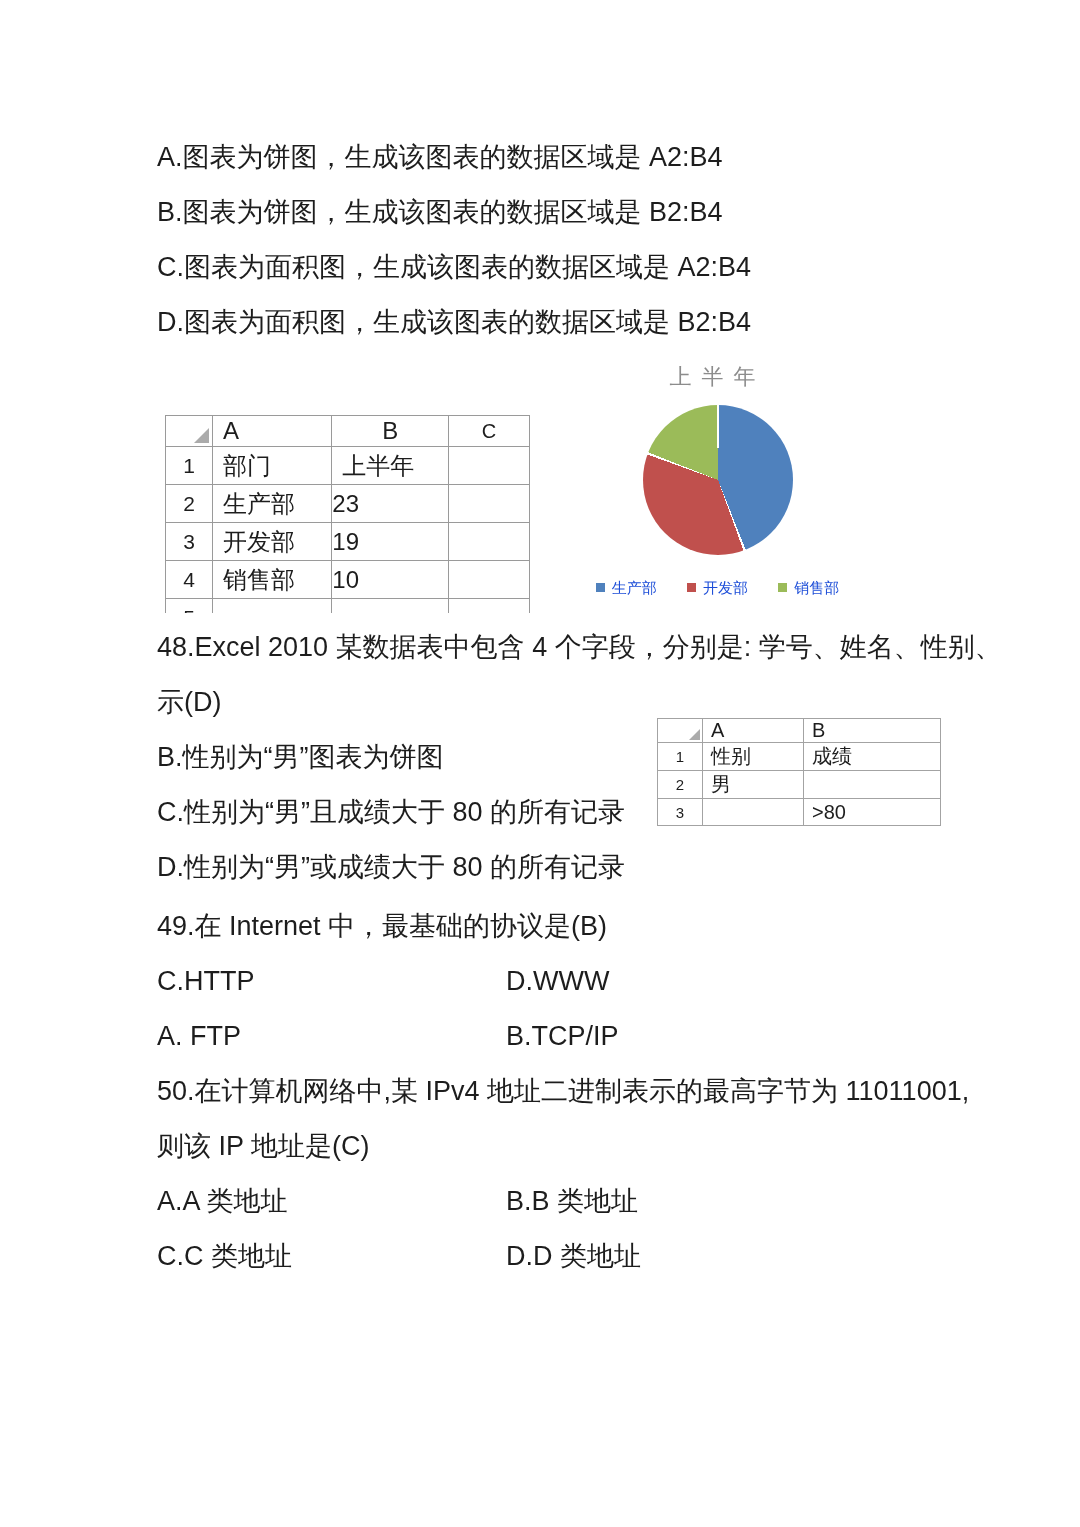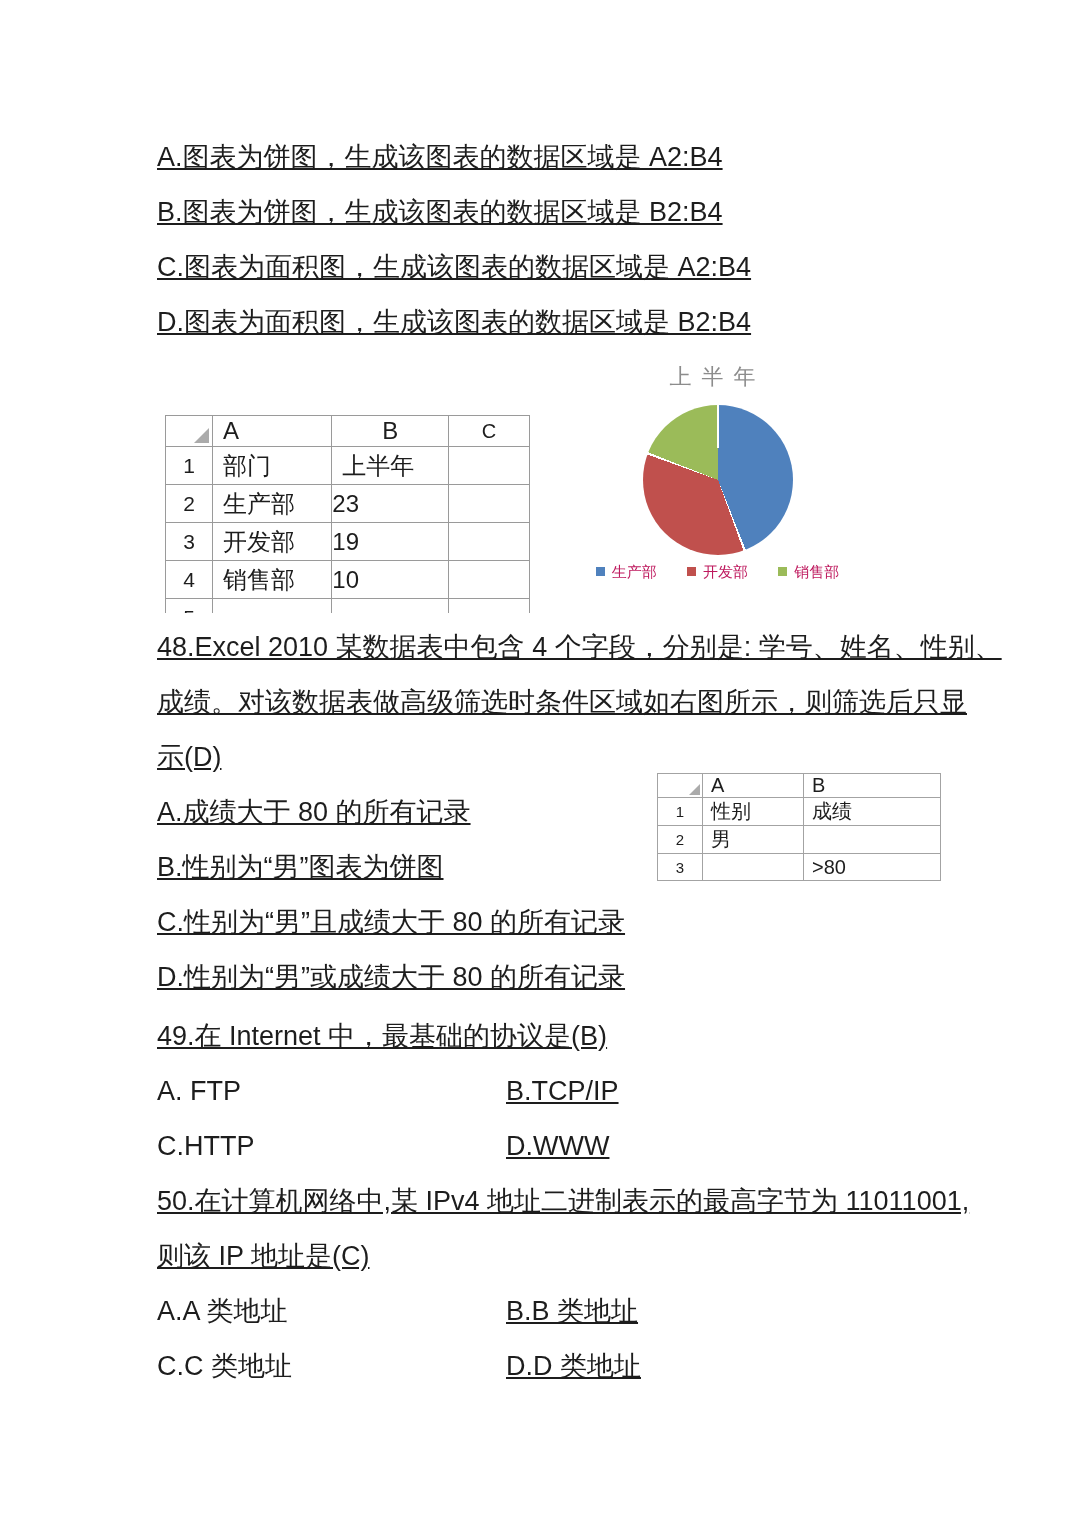--- a/index.html
+++ b/index.html
@@ -5,21 +5,20 @@
   html,body{margin:0;padding:0;background:#ffffff;}
   .page{
     position:relative;
     width:1080px;height:1527px;
     background:#ffffff;
     box-sizing:border-box;
     padding:140px 120px 16px 157px;
     overflow:hidden;
     font-family:"Liberation Sans","DejaVu Sans",sans-serif;
     color:#1d1d1d;
-    text-decoration:underline;
   }
   .tline{
     height:34px;line-height:34px;font-size:27px;
     margin-bottom:21px;white-space:nowrap;
   }
   
   .figure-row{position:relative;height:255px;margin-top:24px;}
   .xl-wrap{position:absolute;left:8px;top:52px;width:365px;height:198px;overflow:hidden;}
   table.xl{border-collapse:collapse;table-layout:fixed;}
   table.xl td{
@@ -44,21 +43,21 @@
   
   .pie-panel{position:absolute;left:373px;top:0;width:375px;text-align:center;}
   .pie-title{
     font-size:22px;letter-spacing:10px;color:#8c8c8c;
     height:28px;line-height:28px;
   }
   .pie{
     width:150px;height:150px;border-radius:50%;
     margin:14px auto 0 auto;
   }
-  .legend{margin-top:8px;font-size:15px;color:#be185d;white-space:nowrap;}
+  .legend{margin-top:24px;font-size:15px;color:#1d4ed8;white-space:nowrap;}
   .legend-item{display:inline-block;margin:0 13px;}
   .swatch{
     display:inline-block;width:9px;height:9px;
     margin-right:7px;vertical-align:1px;background:#888;
   }
   
   .q48-options{position:relative;}
   .crit-wrap{position:absolute;left:500px;top:-22px;width:284px;}
   table.crit{border-collapse:collapse;table-layout:fixed;}
   table.crit td{border:1px solid #a3a3a3;padding:0;background:#ffffff;white-space:nowrap;overflow:hidden;}
@@ -150,26 +149,24 @@
         </span>
         <span class="legend-item">
           <span class="swatch" style="background: rgb(155, 187, 89);"></span><span>销售部</span>
         </span>
       </div>
     </div>
   </div>
 
   <div style="margin-top:12px;">
     <div class="tline">48.Excel 2010 某数据表中包含 4 个字段，分别是: 学号、姓名、性别、</div>
-    <div class="tline">成绩。对该数据表做高级筛选时条件区域如右图所示，则筛选后只显</div>
     <div class="tline">示(D)</div>
   </div>
 
   <div class="q48-options">
-    <div class="tline">A.成绩大于 80 的所有记录</div>
     <div class="tline">B.性别为“男”图表为饼图</div>
     <div class="tline">C.性别为“男”且成绩大于 80 的所有记录</div>
     <div class="tline">D.性别为“男”或成绩大于 80 的所有记录</div>
 
     <div class="crit-wrap">
       <table class="crit">
         <tbody>
             <tr>
           <td class="rownum">
             <div class="corner-box-s">
@@ -194,24 +191,24 @@
           <td class="ca"></td>
           <td class="cb">&gt;80</td>
         </tr>
       </tbody>
         </table>
     </div>
   </div>
 
   <div class="tline mt-q49">49.在 Internet 中，最基础的协议是(B)</div>
   <div class="opt-row">
+    <span class="opt-col">C.HTTP</span><span>D.WWW</span>
+  </div>
+  <div class="opt-row">
     <span class="opt-col">A. FTP</span><span>B.TCP/IP</span>
-  </div>
-  <div class="opt-row">
-    <span class="opt-col">C.HTTP</span><span>D.WWW</span>
   </div>
 
   <div class="tline mt-q50">50.在计算机网络中,某 IPv4 地址二进制表示的最高字节为 11011001,</div>
   <div class="tline">则该 IP 地址是(C)</div>
   <div class="opt-row">
     <span class="opt-col">A.A 类地址</span><span>B.B 类地址</span>
   </div>
   <div class="opt-row">
     <span class="opt-col">C.C 类地址</span><span>D.D 类地址</span>
   </div>

